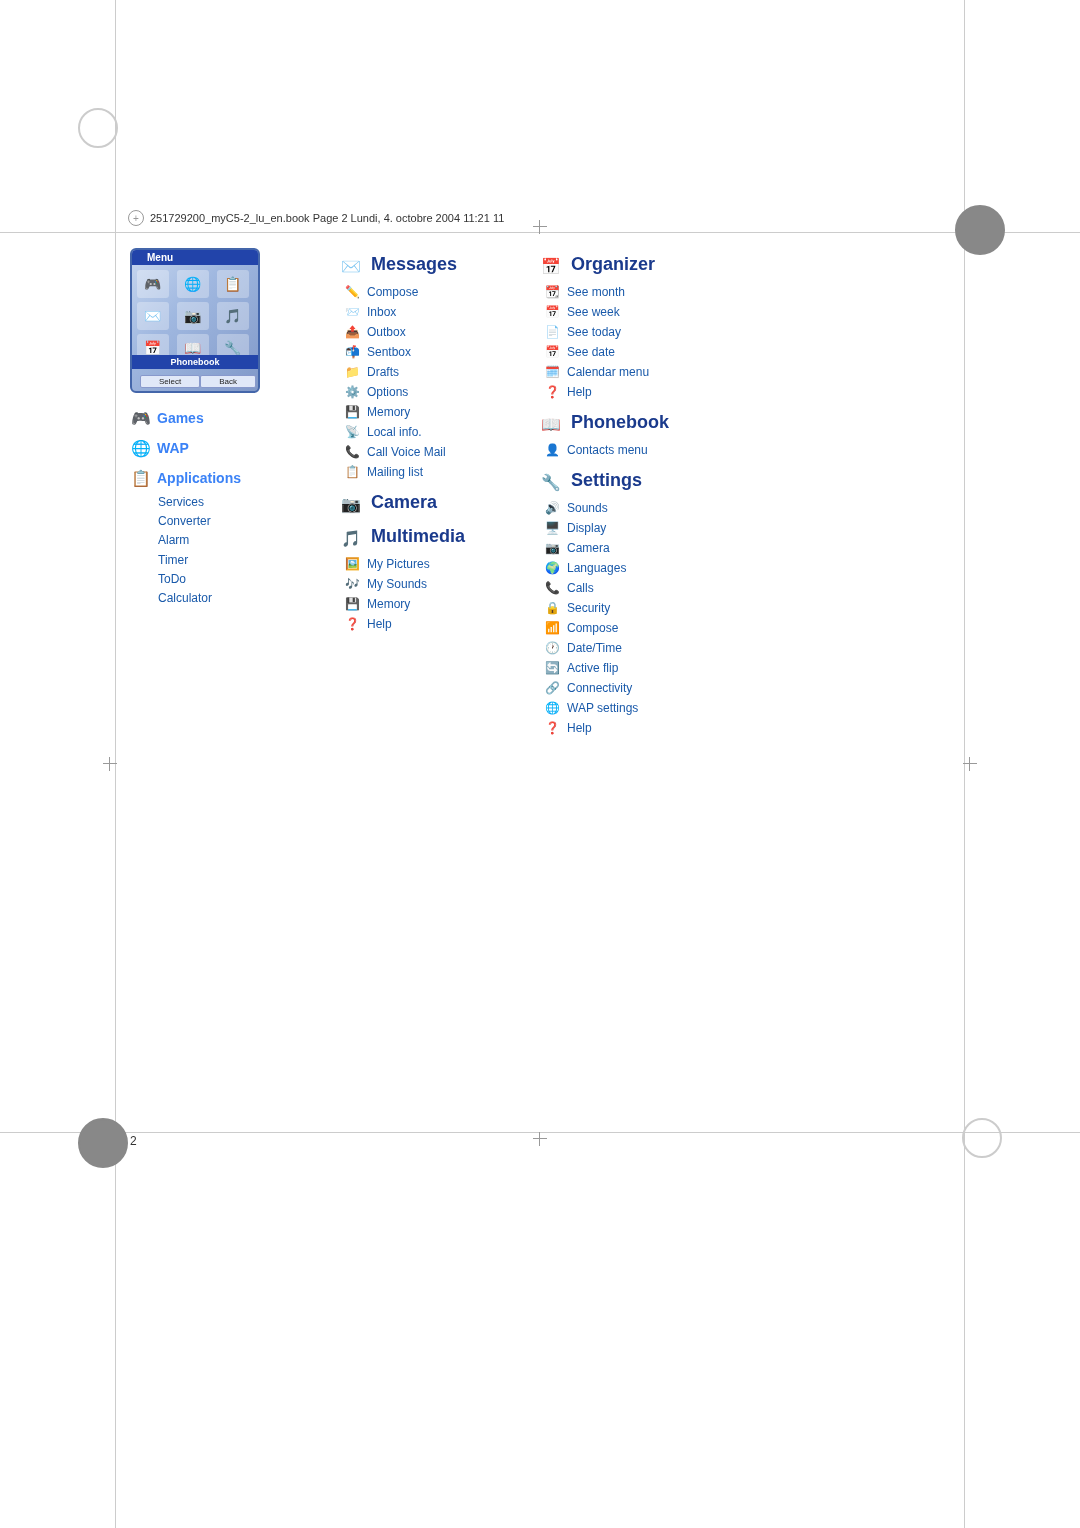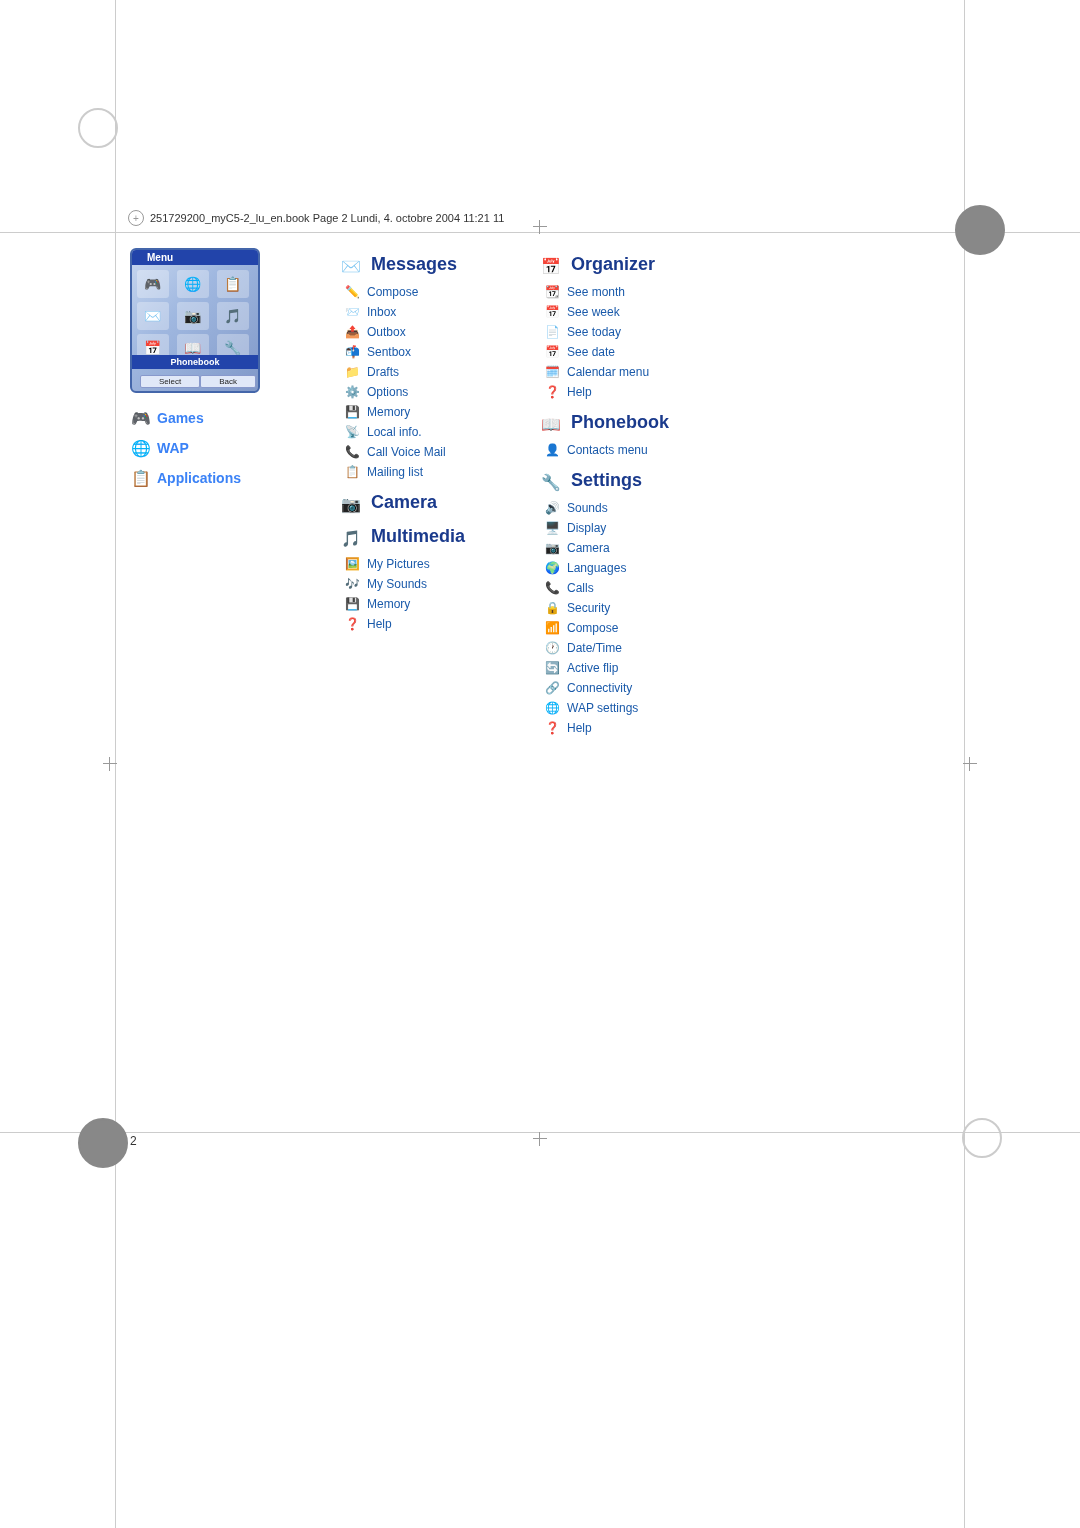--- a/index.html
+++ b/index.html
@@ -351,20 +351,28 @@
             <div class="menu-category">
               <div class="menu-category-icon">🌐</div>
               <div class="menu-category-label">WAP</div>
             </div>
           </div>
           <div class="left-menu-section">
             <div class="menu-category">
               <div class="menu-category-icon">📋</div>
               <div class="menu-category-label">Applications</div>
             </div>
+            <div class="menu-subitems">
+              <div class="menu-subitem">Services</div>
+              <div class="menu-subitem">Converter</div>
+              <div class="menu-subitem">Alarm</div>
+              <div class="menu-subitem">Timer</div>
+              <div class="menu-subitem">ToDo</div>
+              <div class="menu-subitem">Calculator</div>
+            </div>
           </div>
         </div>
 
     </div>
 
     <div class="col-middle">
       <div id="middle-sections">
           <div class="section-block">
             <div class="menu-category">
               <span class="section-icon">✉️</span>

